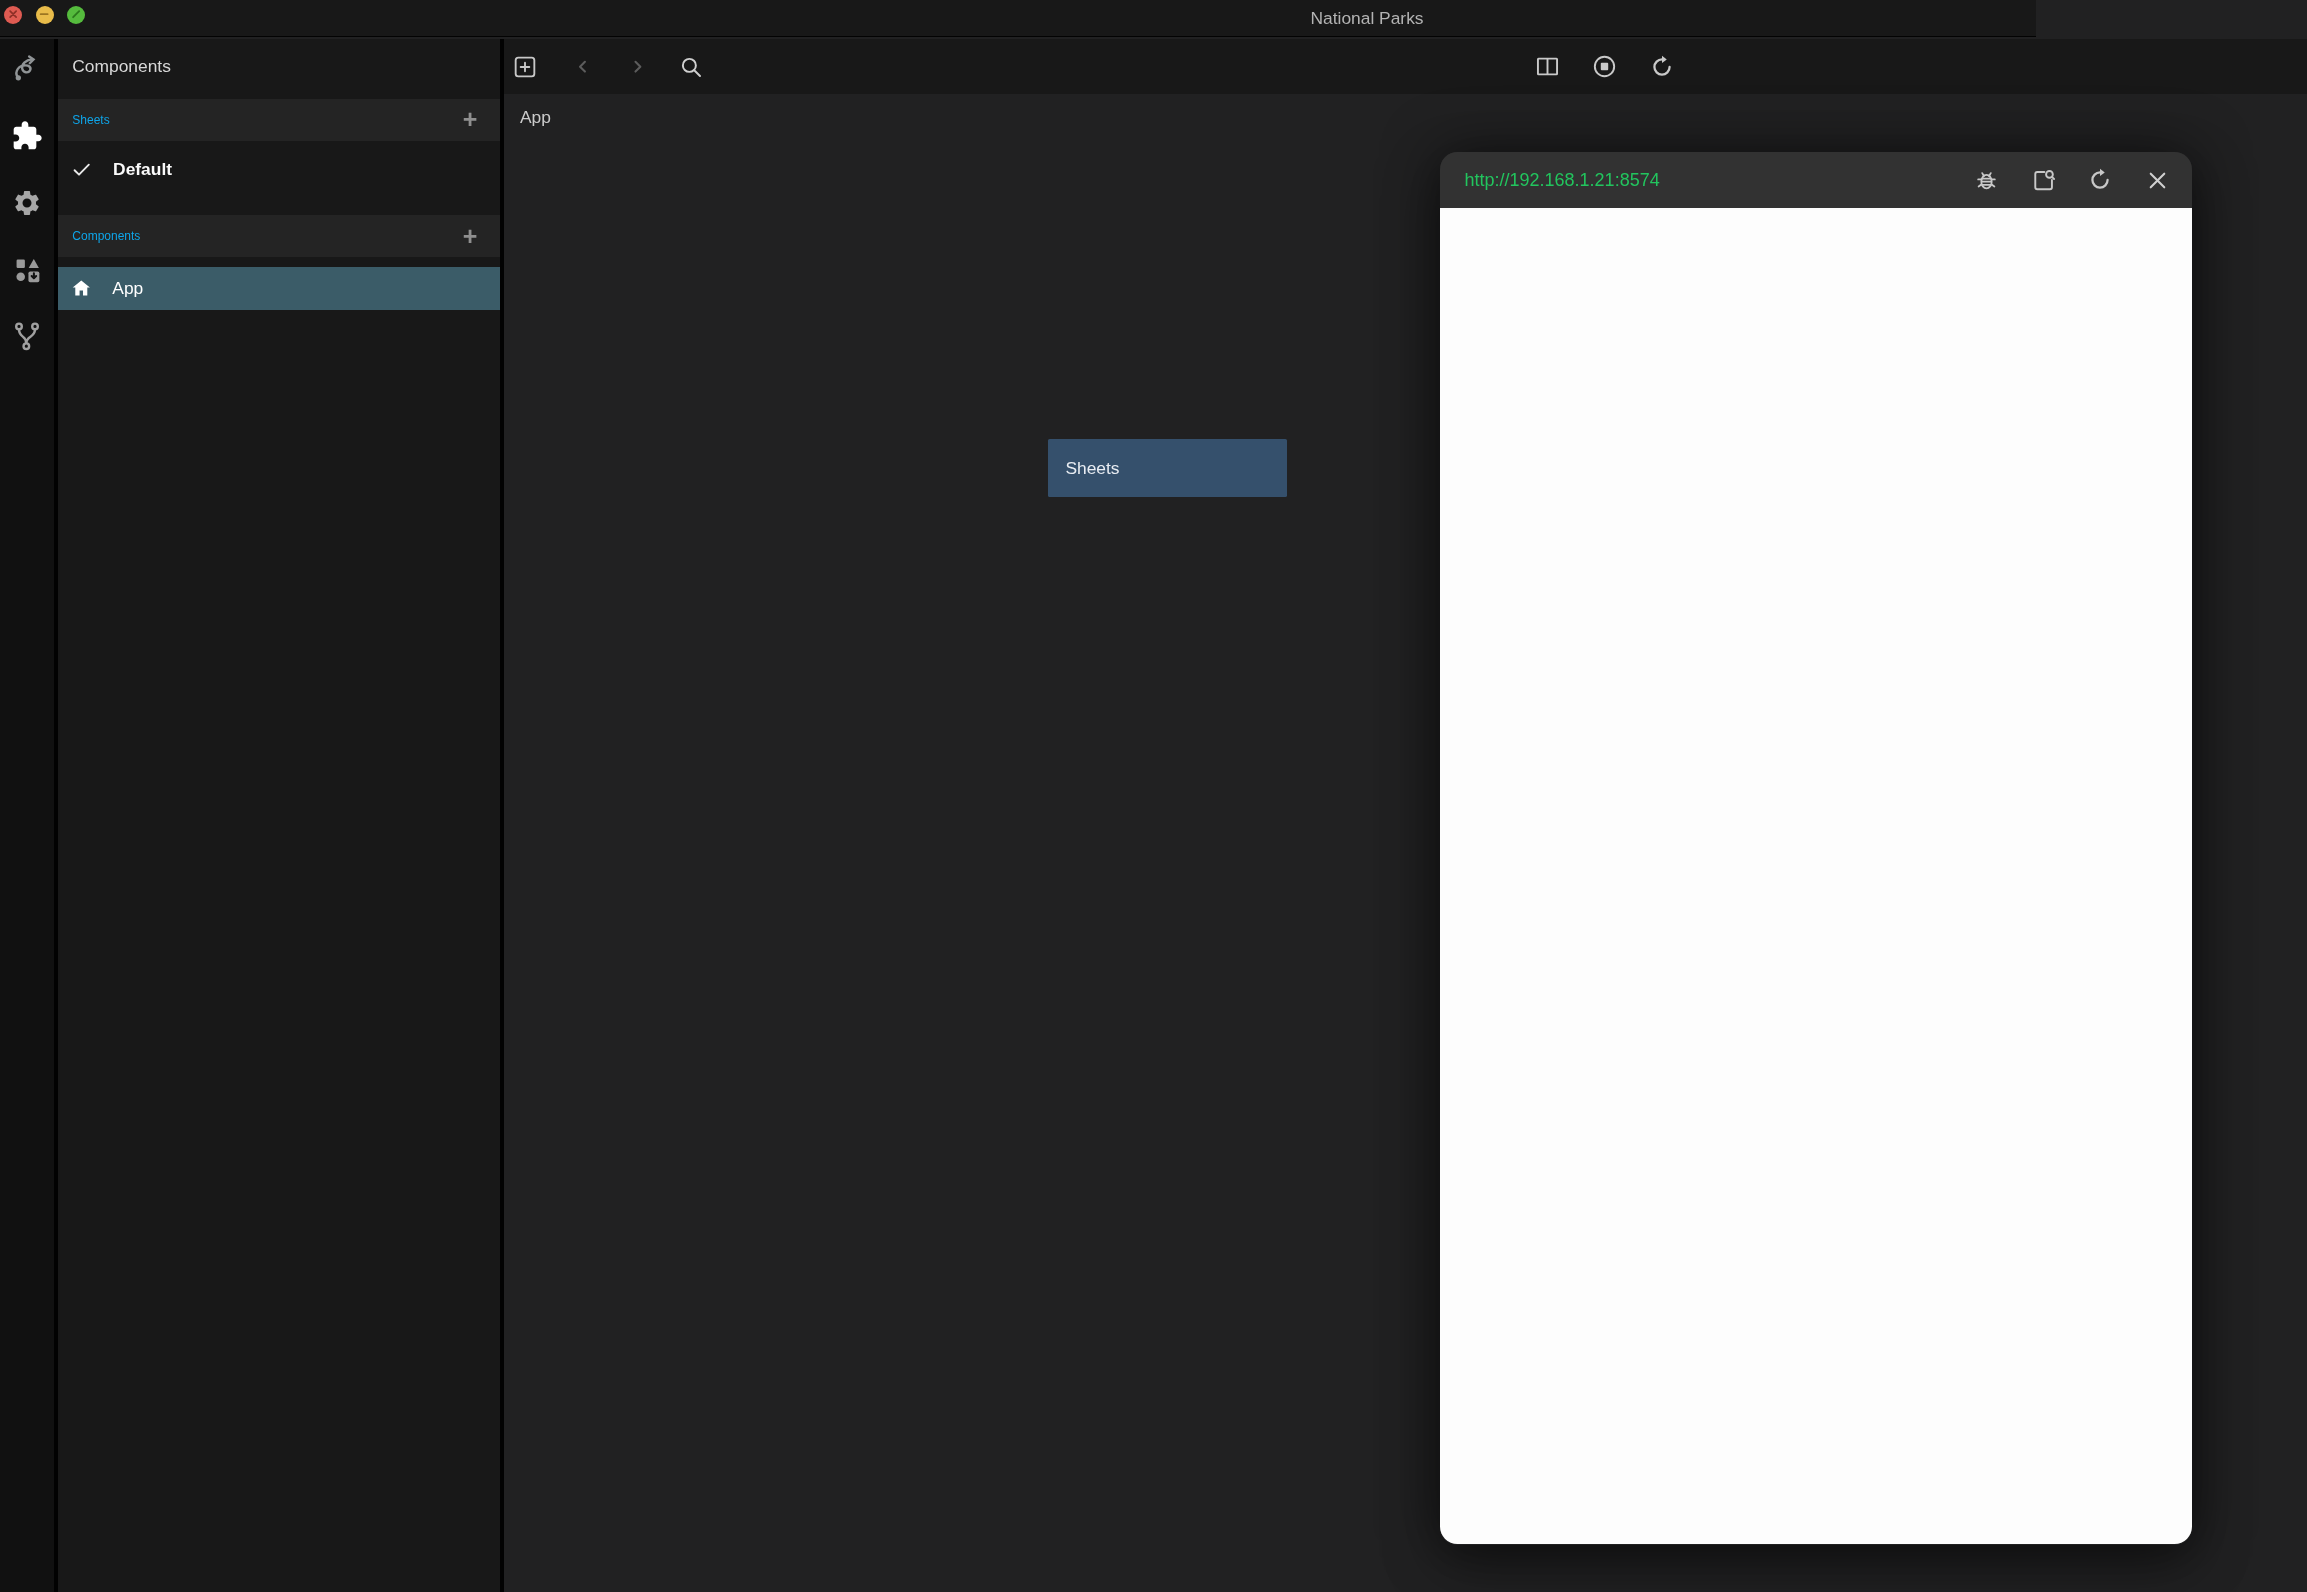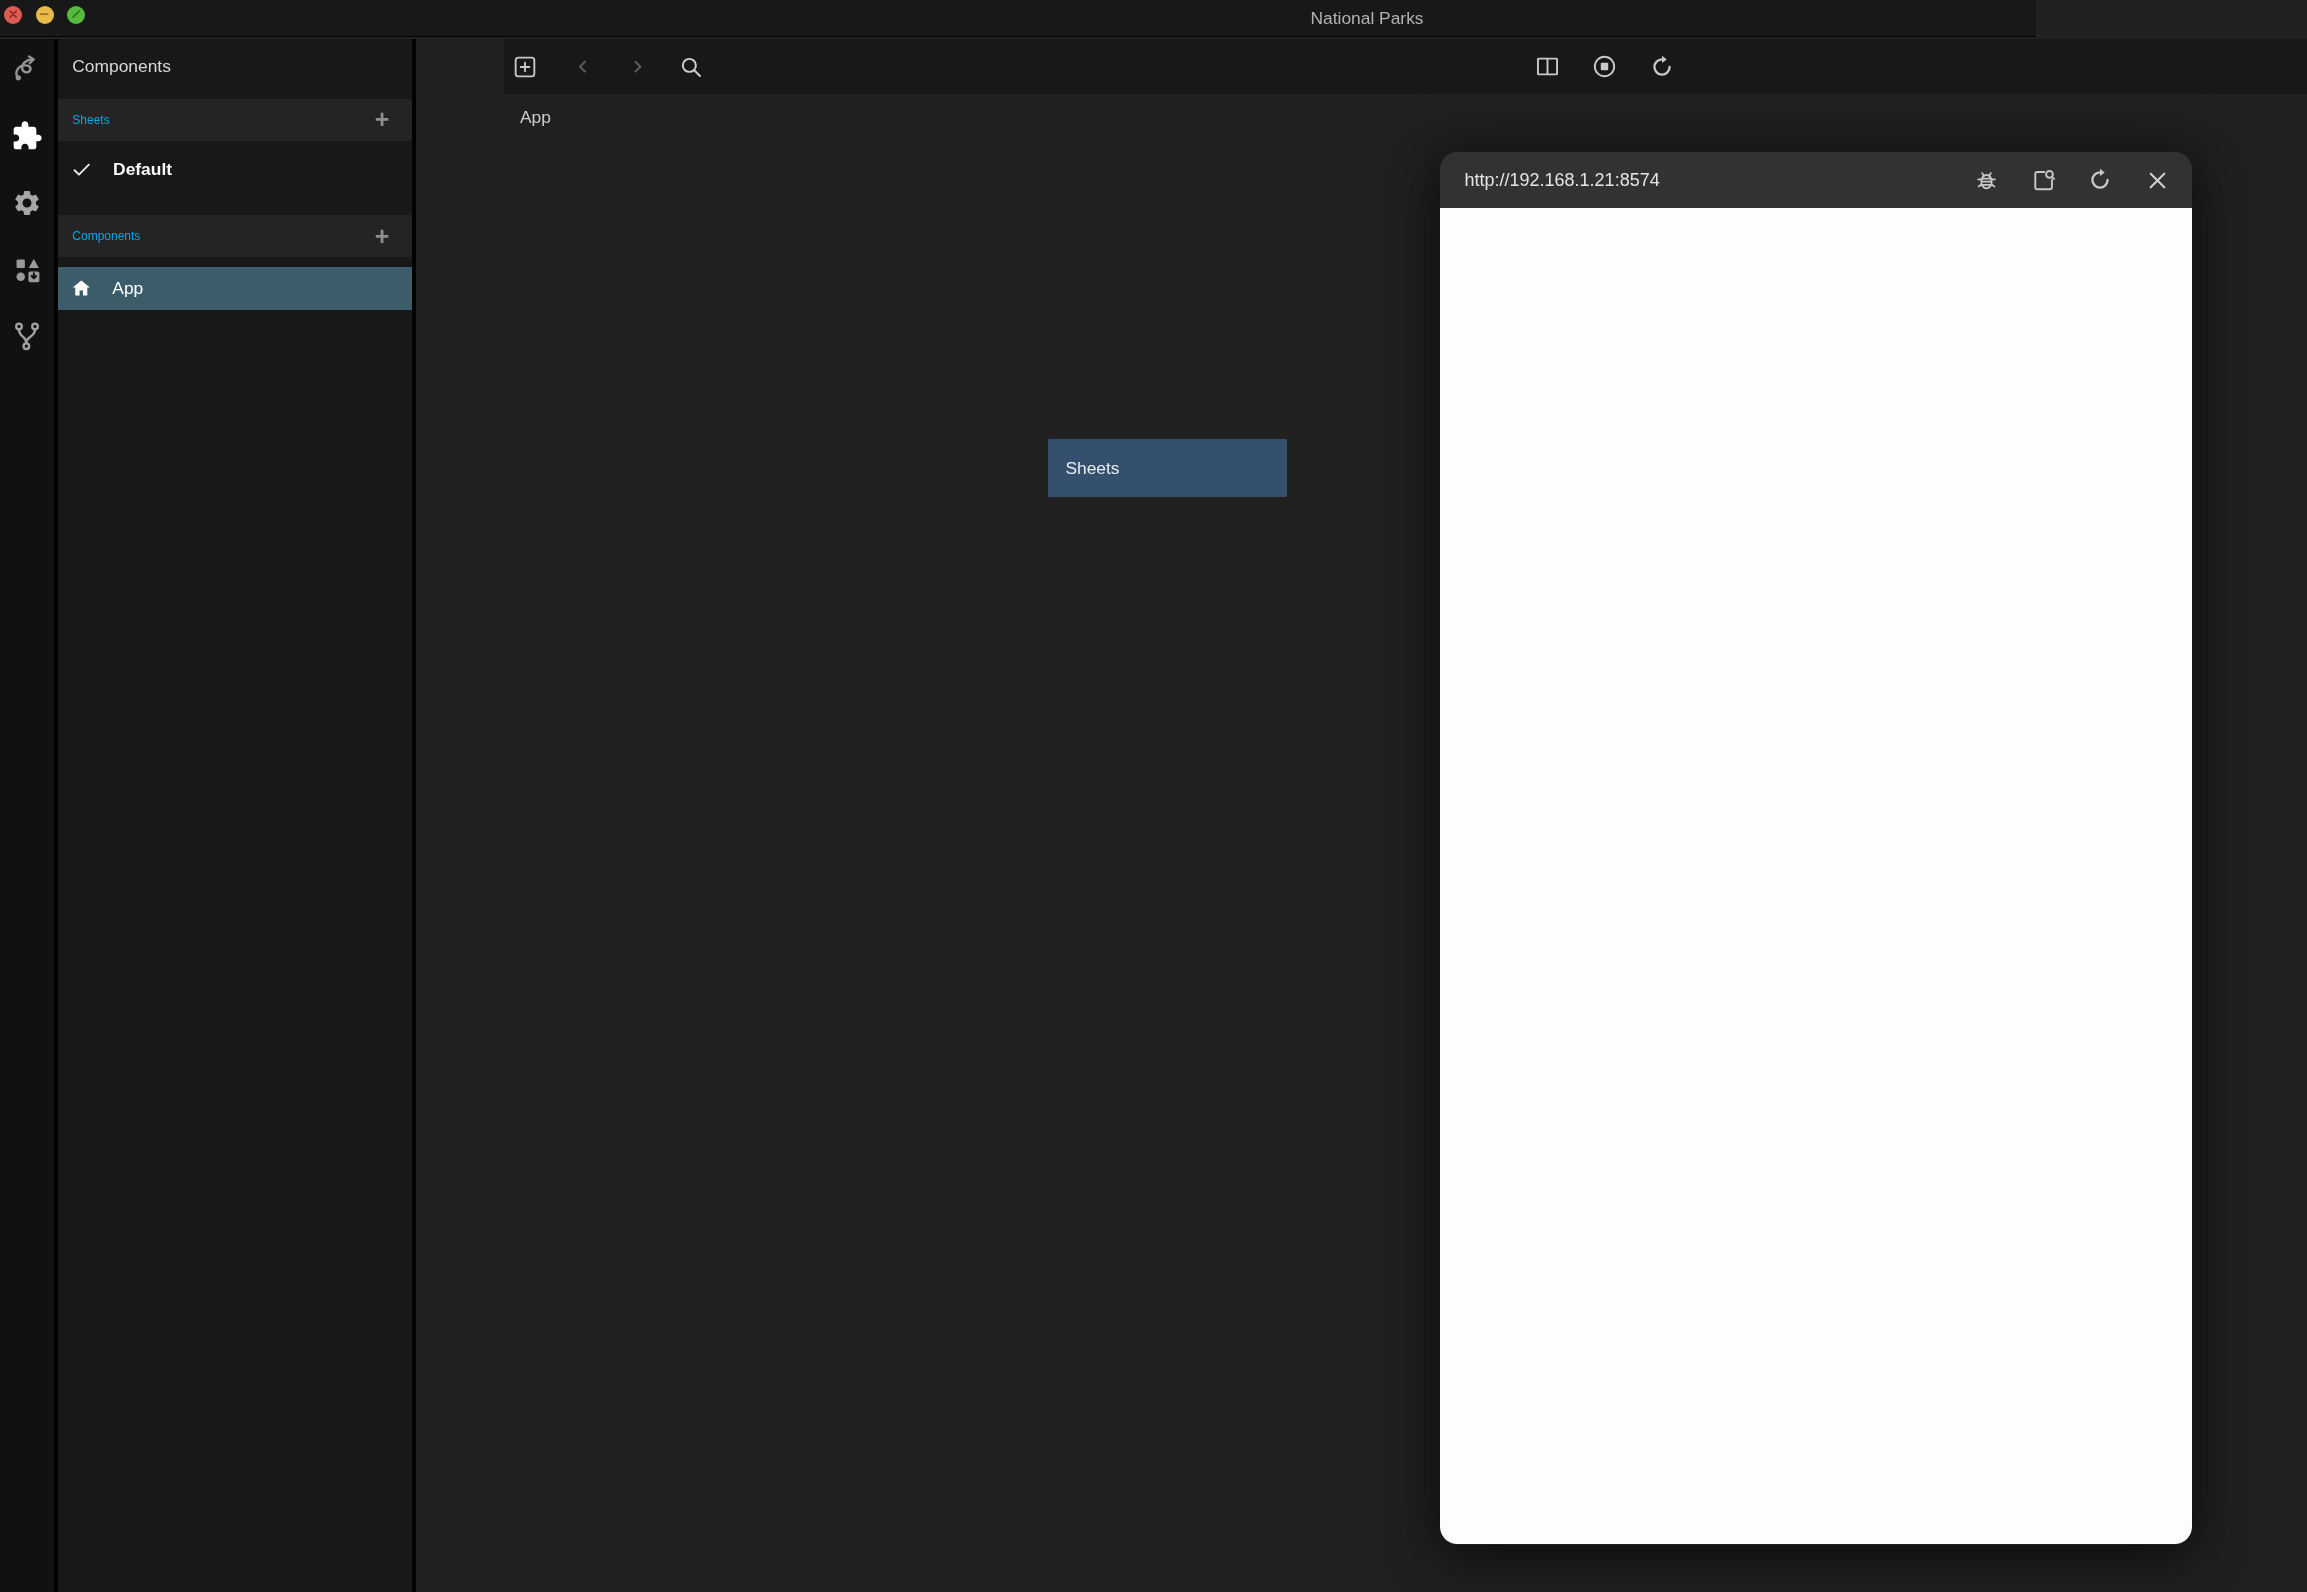--- a/index.html
+++ b/index.html
@@ -33,21 +33,21 @@
     position:absolute; left:0; top:39px; bottom:0; width:58px;
     background:#111111; border-right:4px solid #020202;
   }
   .rail-btn {
     position:absolute; left:0; width:54px; height:41px;
     display:flex; align-items:center; justify-content:center; cursor:pointer;
   }
 
   
   .sidebar {
-    position:absolute; left:58px; top:39px; bottom:0; width:358px;
+    position:absolute; left:58px; top:39px; bottom:0; width:446px;
     background:#181818; border-right:4.8px solid #020202;
   }
   .sb-title {
     height:55px; display:flex; align-items:center;
     padding-left:14.3px; font-size:17.4px; color:#d8d8d8;
   }
   .sb-section-header {
     margin-top:4.8px; height:42px; background:#242424;
     display:flex; align-items:center; justify-content:space-between;
     padding:0 17.4px 0 14.3px;
@@ -104,21 +104,21 @@
   .preview {
     position:absolute; left:936px; top:58px; width:752px; height:1393px;
     border-radius:17.4px;
     box-shadow:0 0 55px rgba(0,0,0,0.5), 0 19px 55px rgba(0,0,0,0.35);
   }
   .preview-header {
     height:56px; background:#323232; border-radius:17.4px 17.4px 0 0;
     display:flex; align-items:center;
   }
   .preview-url {
-    flex:1; padding-left:24.5px; font-size:18px; color:#e5e5e5;
+    flex:1; padding-left:24.5px; font-size:18px; color:#22c55e;
     white-space:nowrap; overflow:hidden; cursor:text;
   }
   .preview-actions { display:flex; align-items:center; gap:28.5px; padding-right:20.6px; }
   .pv-btn { width:28.5px; height:36px; display:flex; align-items:center; justify-content:center; cursor:pointer; }
   .preview-content {
     height:1336px; background:#fdfdfd; border-radius:0 0 17.4px 17.4px;
   }
 
   svg { display:block; }
 </style>

